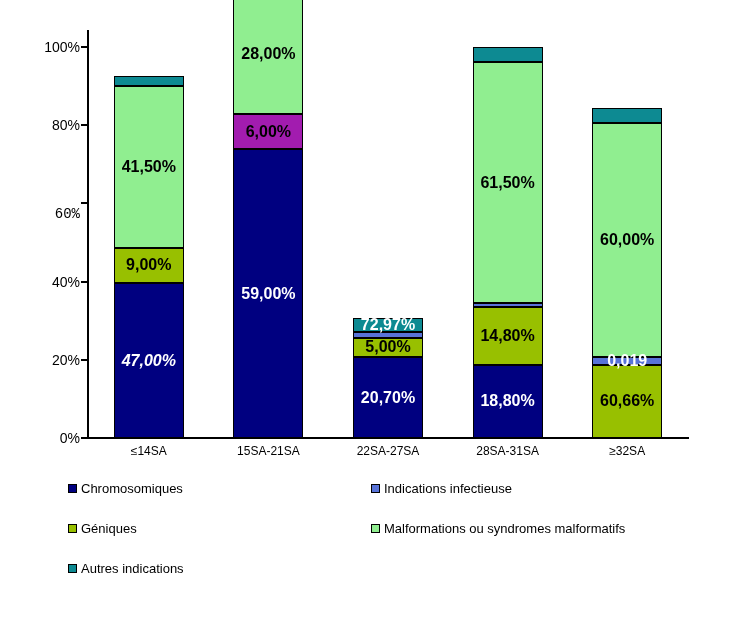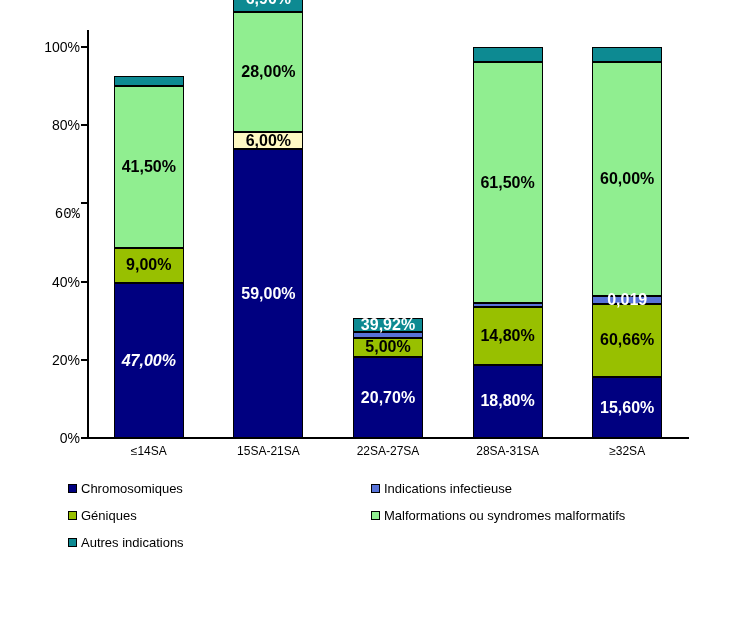--- a/index.html
+++ b/index.html
@@ -28,21 +28,21 @@
     position:absolute; left:50%; top:50%; transform:translate(-50%,-50%);
     font-size:16px; font-weight:bold; white-space:nowrap; z-index:2; line-height:14px;
   }
   
   #cats { position:absolute; left:89px; top:444px; width:598px; display:flex; }
   .cat-label { flex:1 1 0; text-align:center; font-size:12px; color:#000; }
   
   #legend {
     position:absolute; left:68px; top:479px;
     display:grid; grid-template-columns:303px auto; grid-auto-flow:row;
-    row-gap:9px;
+    row-gap:22px;
   }
   .legend-item { display:flex; align-items:center; height:18px; }
   .legend-swatch {
     width:9px; height:9px; box-sizing:border-box; border:1px solid #000;
     margin-right:4px; flex:0 0 auto;
   }
   .legend-label { font-size:13px; color:#000; white-space:nowrap; }
 </style>
 </head>
 <body>
@@ -77,65 +77,62 @@
             <div class="seg-label" style="color: rgb(0, 0, 0);">41,50%</div>
           </div>
           <div class="bar-segment" style="height: 9.775px; background: rgb(13, 138, 146);"></div>
         </div>
       </div>
       <div class="bar-slot">
         <div class="bar">
           <div class="bar-segment" style="height: 289px; background: rgb(0, 0, 128);">
             <div class="seg-label" style="color: rgb(255, 255, 255);">59,00%</div>
           </div>
-          <div class="bar-segment" style="height: 17px; background: #fef9c3;">
+          <div class="bar-segment" style="height: 35px; background: #a21caf;">
             <div class="seg-label" style="color: rgb(0, 0, 0);">6,00%</div>
           </div>
           <div class="bar-segment" style="height: 120px; background: rgb(144, 238, 144);">
             <div class="seg-label" style="color: rgb(0, 0, 0);">28,00%</div>
           </div>
           <div class="bar-segment" style="height: 26.979px; background: rgb(13, 138, 146);">
             <div class="seg-label" style="color: rgb(255, 255, 255);">6,90%</div>
           </div>
         </div>
       </div>
       <div class="bar-slot">
         <div class="bar">
           <div class="bar-segment" style="height: 80.937px; background: rgb(0, 0, 128);">
             <div class="seg-label" style="color: rgb(255, 255, 255);">20,70%</div>
           </div>
           <div class="bar-segment" style="height: 19.55px; background: rgb(152, 192, 0);">
             <div class="seg-label" style="color: rgb(0, 0, 0);">5,00%</div>
           </div>
           <div class="bar-segment" style="height: 5.474px; background: rgb(88, 115, 216);"></div>
           <div class="bar-segment" style="height: 14.076px; background: rgb(13, 138, 146);">
-            <div class="seg-label" style="color: rgb(255, 255, 255);">39,92%</div>
+            <div class="seg-label" style="color: rgb(255, 255, 255);">72,97%</div>
           </div>
         </div>
       </div>
       <div class="bar-slot">
         <div class="bar">
           <div class="bar-segment" style="height: 73.508px; background: rgb(0, 0, 128);">
             <div class="seg-label" style="color: rgb(255, 255, 255);">18,80%</div>
           </div>
           <div class="bar-segment" style="height: 57.868px; background: rgb(152, 192, 0);">
             <div class="seg-label" style="color: rgb(0, 0, 0);">14,80%</div>
           </div>
           <div class="bar-segment" style="height: 3.91px; background: rgb(88, 115, 216);"></div>
           <div class="bar-segment" style="height: 240.465px; background: rgb(144, 238, 144);">
             <div class="seg-label" style="color: rgb(0, 0, 0);">61,50%</div>
           </div>
           <div class="bar-segment" style="height: 15.249px; background: rgb(13, 138, 146);"></div>
         </div>
       </div>
       <div class="bar-slot">
         <div class="bar">
-          <div class="bar-segment" style="height: 60.996px; background: rgb(0, 0, 128);">
-            <div class="seg-label" style="color: rgb(255, 255, 255);">15,60%</div>
-          </div>
           <div class="bar-segment" style="height: 73.117px; background: rgb(152, 192, 0);">
             <div class="seg-label" style="color: rgb(0, 0, 0);">60,66%</div>
           </div>
           <div class="bar-segment" style="height: 7.429px; background: rgb(88, 115, 216);">
             <div class="seg-label" style="color: rgb(255, 255, 255);">0,019</div>
           </div>
           <div class="bar-segment" style="height: 234.6px; background: rgb(144, 238, 144);">
             <div class="seg-label" style="color: rgb(0, 0, 0);">60,00%</div>
           </div>
           <div class="bar-segment" style="height: 14.858px; background: rgb(13, 138, 146);"></div>

